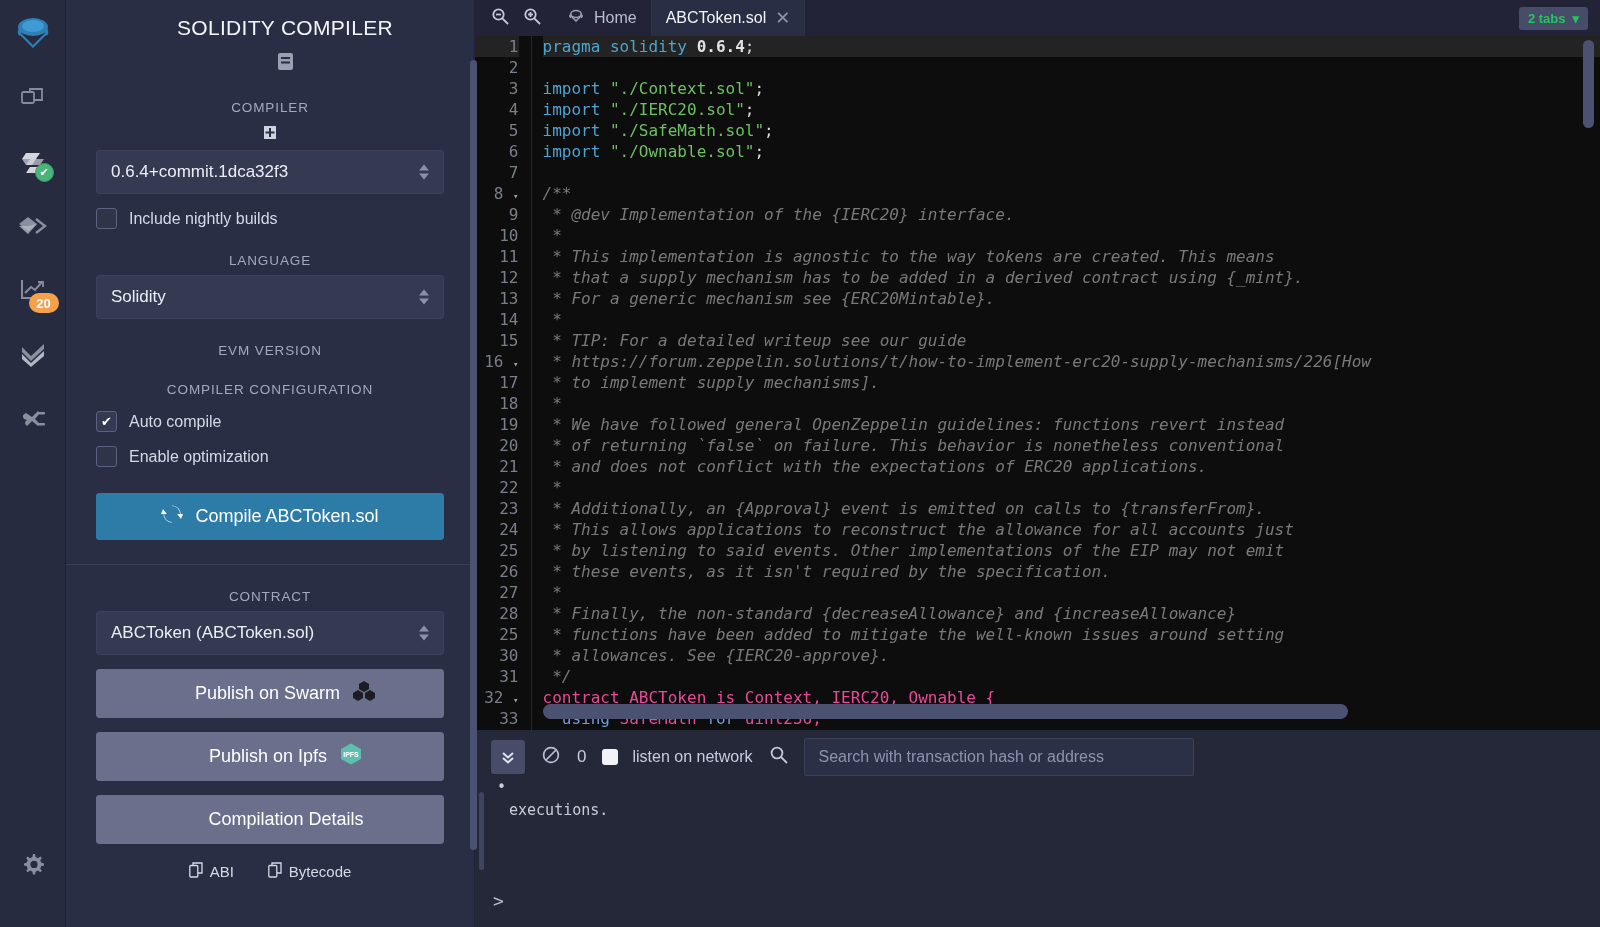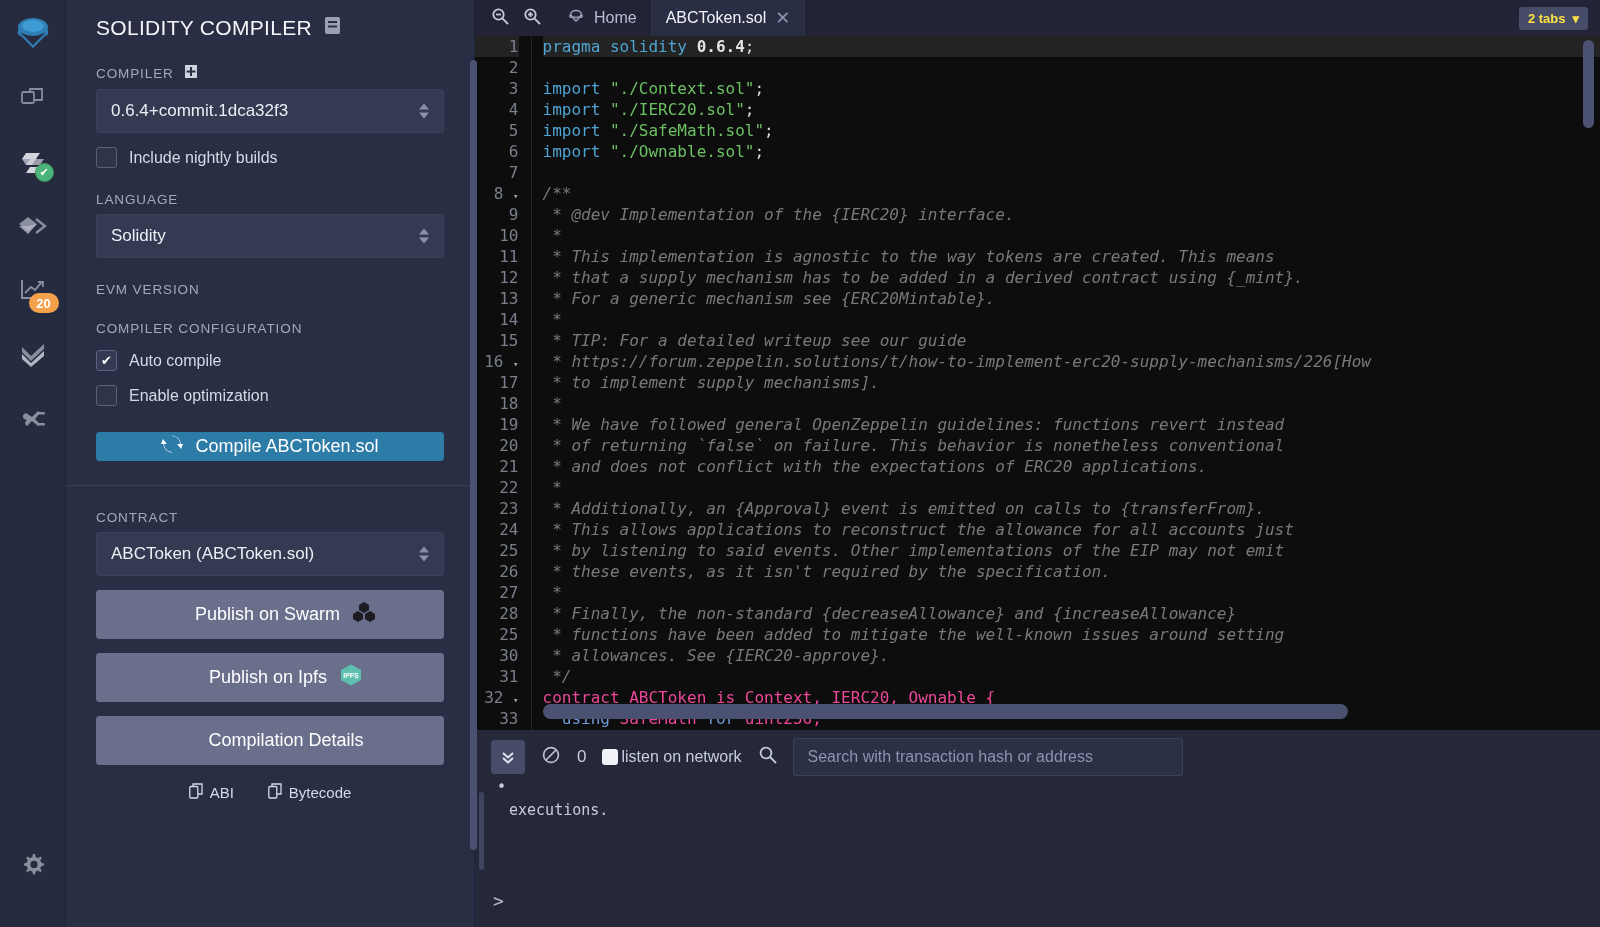--- a/index.html
+++ b/index.html
@@ -49,26 +49,27 @@
     width: 409px; flex: 0 0 409px; height: 927px;
     background: #2a2e44;
     border-right: 1px solid #20243a;
     position: relative;
     overflow: hidden;
   }
   .panel-title {
     color: #f4f5f9; font-size: 21px; letter-spacing: .3px;
     padding: 16px 0 0 30px; display: flex; align-items: center; gap: 12px;
     font-weight: 400;
+    flex-direction: column;
   }
   .panel-title .doc-icon { opacity: .85; }
   .panel-body { padding: 0 30px; }
   .section-label {
     color: #a3a8bd; font-size: 13.5px; letter-spacing: .9px;
-    margin-top: 24px; margin-bottom: 7px; display:flex; align-items:center; gap:10px;
+    margin-top: 24px; margin-bottom: 7px; display:flex; align-items:center; gap:10px;flex-direction:column;
   }
   .select-box {
     background: #343a52;
     border: 1px solid #3b4159;
     border-radius: 3px;
     height: 44px;
     display: flex; align-items: center;
     padding: 0 14px;
     color: #eceef5;
     font-size: 17px;
@@ -91,21 +92,21 @@
     border: 1px solid #5a6280; background: #2f3449;
     flex: 0 0 21px;
     display:flex;align-items:center;justify-content:center;
   }
   .cbox.checked { background: #343a52; }
   .cbox.checked::after {
     content: "✔"; color: #fff; font-size: 13px; line-height: 1;
   }
   .compile-btn {
     margin-top: 26px;
-    height: 29px; width: 100%;
+    height: 47px; width: 100%;
     background: #2d7ca8;
     border: 1px solid #2d7ca8;
     border-radius: 3px;
     color: #fff; font-size: 18px;
     display: flex; align-items: center; justify-content: center; gap: 12px;
     cursor: pointer;
   }
   .hr {
     border-top: 1px solid #3a3f59;
     margin: 24px 0 0 0;
@@ -139,21 +140,21 @@
   .tab {
     display:flex; align-items:center; gap: 9px;
     padding: 0 14px; font-size: 16px; color: #b9bed2;
     border-right: 1px solid #2e3247;
     cursor: pointer;
   }
   .tab.active { background: #2a2e44; color: #f2f4fa; }
   .tab .x { color: #8d93ad; font-size: 18px; line-height: 1; }
   .tabs-count {
     position:absolute; right: 12px; top: 7px;
-    background: #474d68; color: #fde047; font-size: 13px; font-weight: bold;
+    background: #474d68; color: #22c55e; font-size: 13px; font-weight: bold;
     padding: 4px 9px; border-radius: 3px; display:flex; gap:7px; align-items:center;
     cursor:pointer;
   }
 
   
   .editor {
     position: relative; background: #0d0d0d;
     flex: 0 0 694px; height: 694px; overflow: hidden;
   }
   .code-table { border-collapse: collapse; width: 100%; }
@@ -191,21 +192,21 @@
   .terminal { flex: 1 1 auto; background: #242838; position: relative; }
   .term-bar {
     height: 53px; display:flex; align-items:center; gap: 16px;
     padding: 0 0 0 16px; position: relative;
   }
   .term-toggle {
     width: 34px; height: 34px; background: #474d68; border-radius: 3px;
     display:flex;align-items:center;justify-content:center; color:#e3e6f0; cursor:pointer;
   }
   .term-count { color: #c8cce0; font-size: 17px; }
-  .listen-row { display:flex; align-items:center; gap:3px; color:#c8cce0; font-size:16px; cursor:pointer;}
+  .listen-row { display:flex; align-items:center; gap:14px; color:#c8cce0; font-size:16px; cursor:pointer;}
   .listen-box { width:16px;height:16px;background:#f2f3f8;border-radius:3px; }
   .term-search {
     width: 390px; height: 38px; background: #2c3046;
     border: 1px solid #3b4059; border-radius: 2px;
     color: #8e94ad; font-size: 16px; padding: 0 14px;
     display:flex; align-items:center;
   }
   .term-out {
     position: absolute; top: 46px; left: 0; right: 0;
     color: #c9ccd9; font-family: "DejaVu Sans Mono", monospace;

